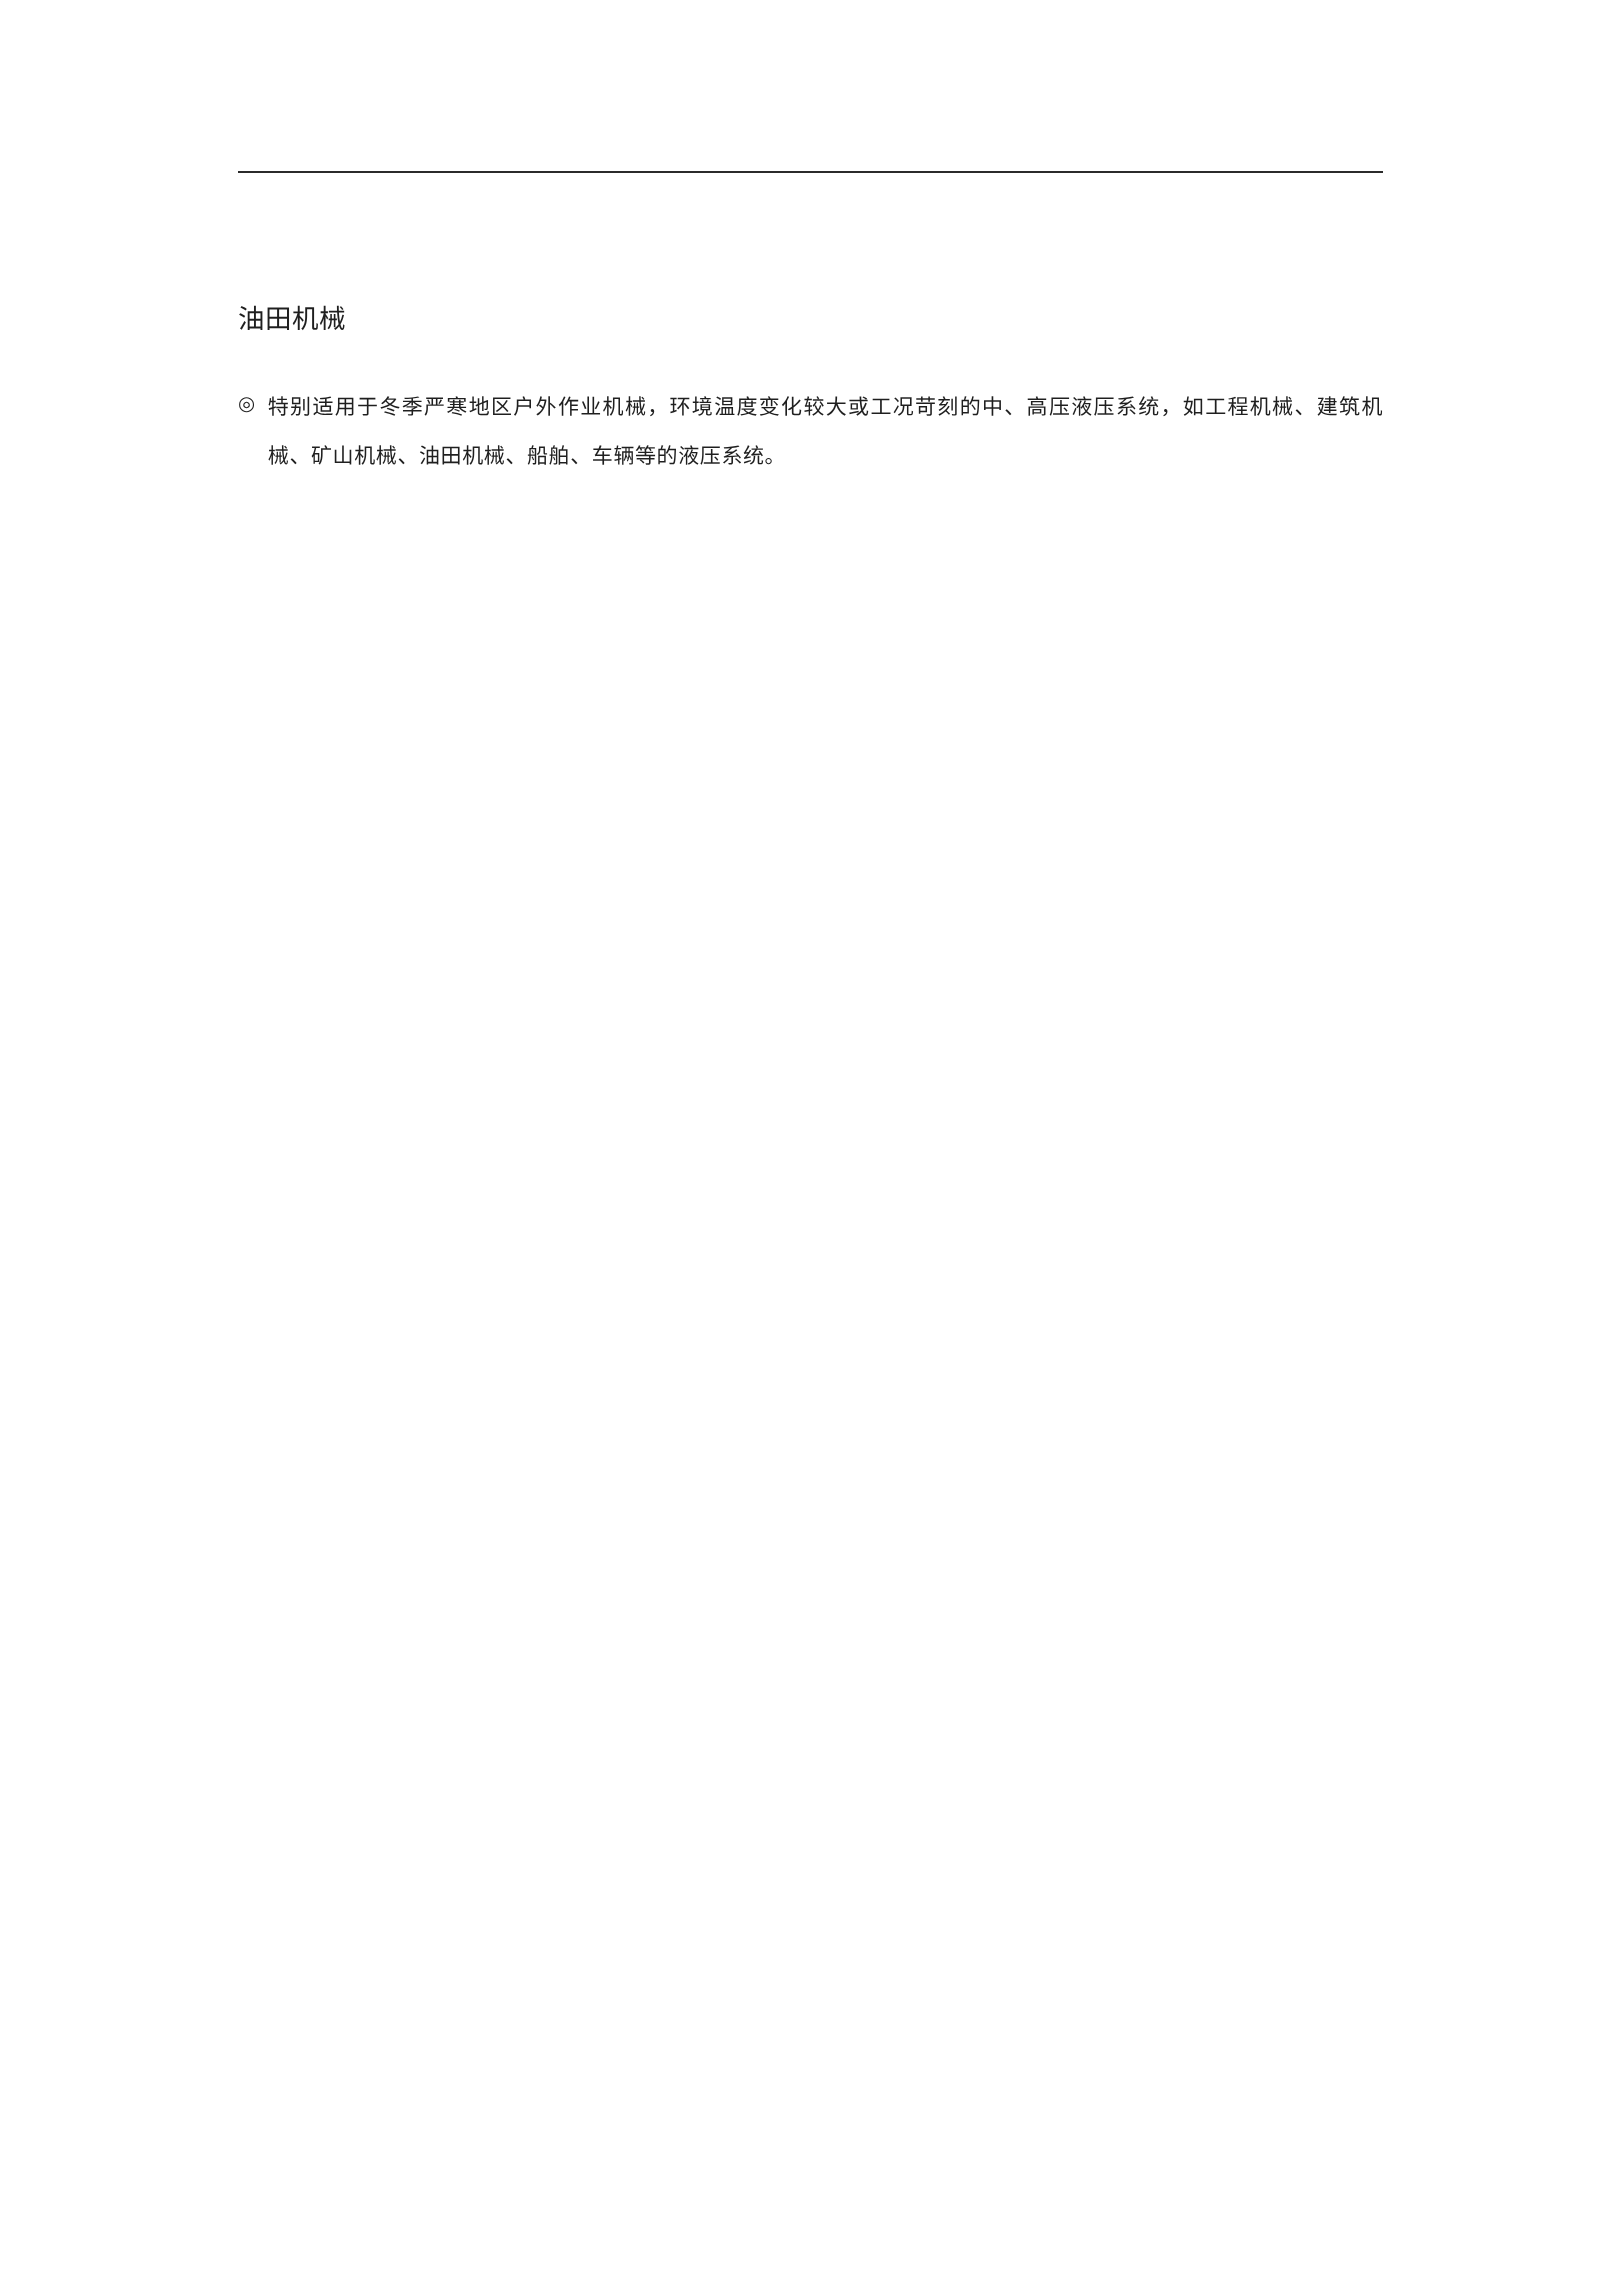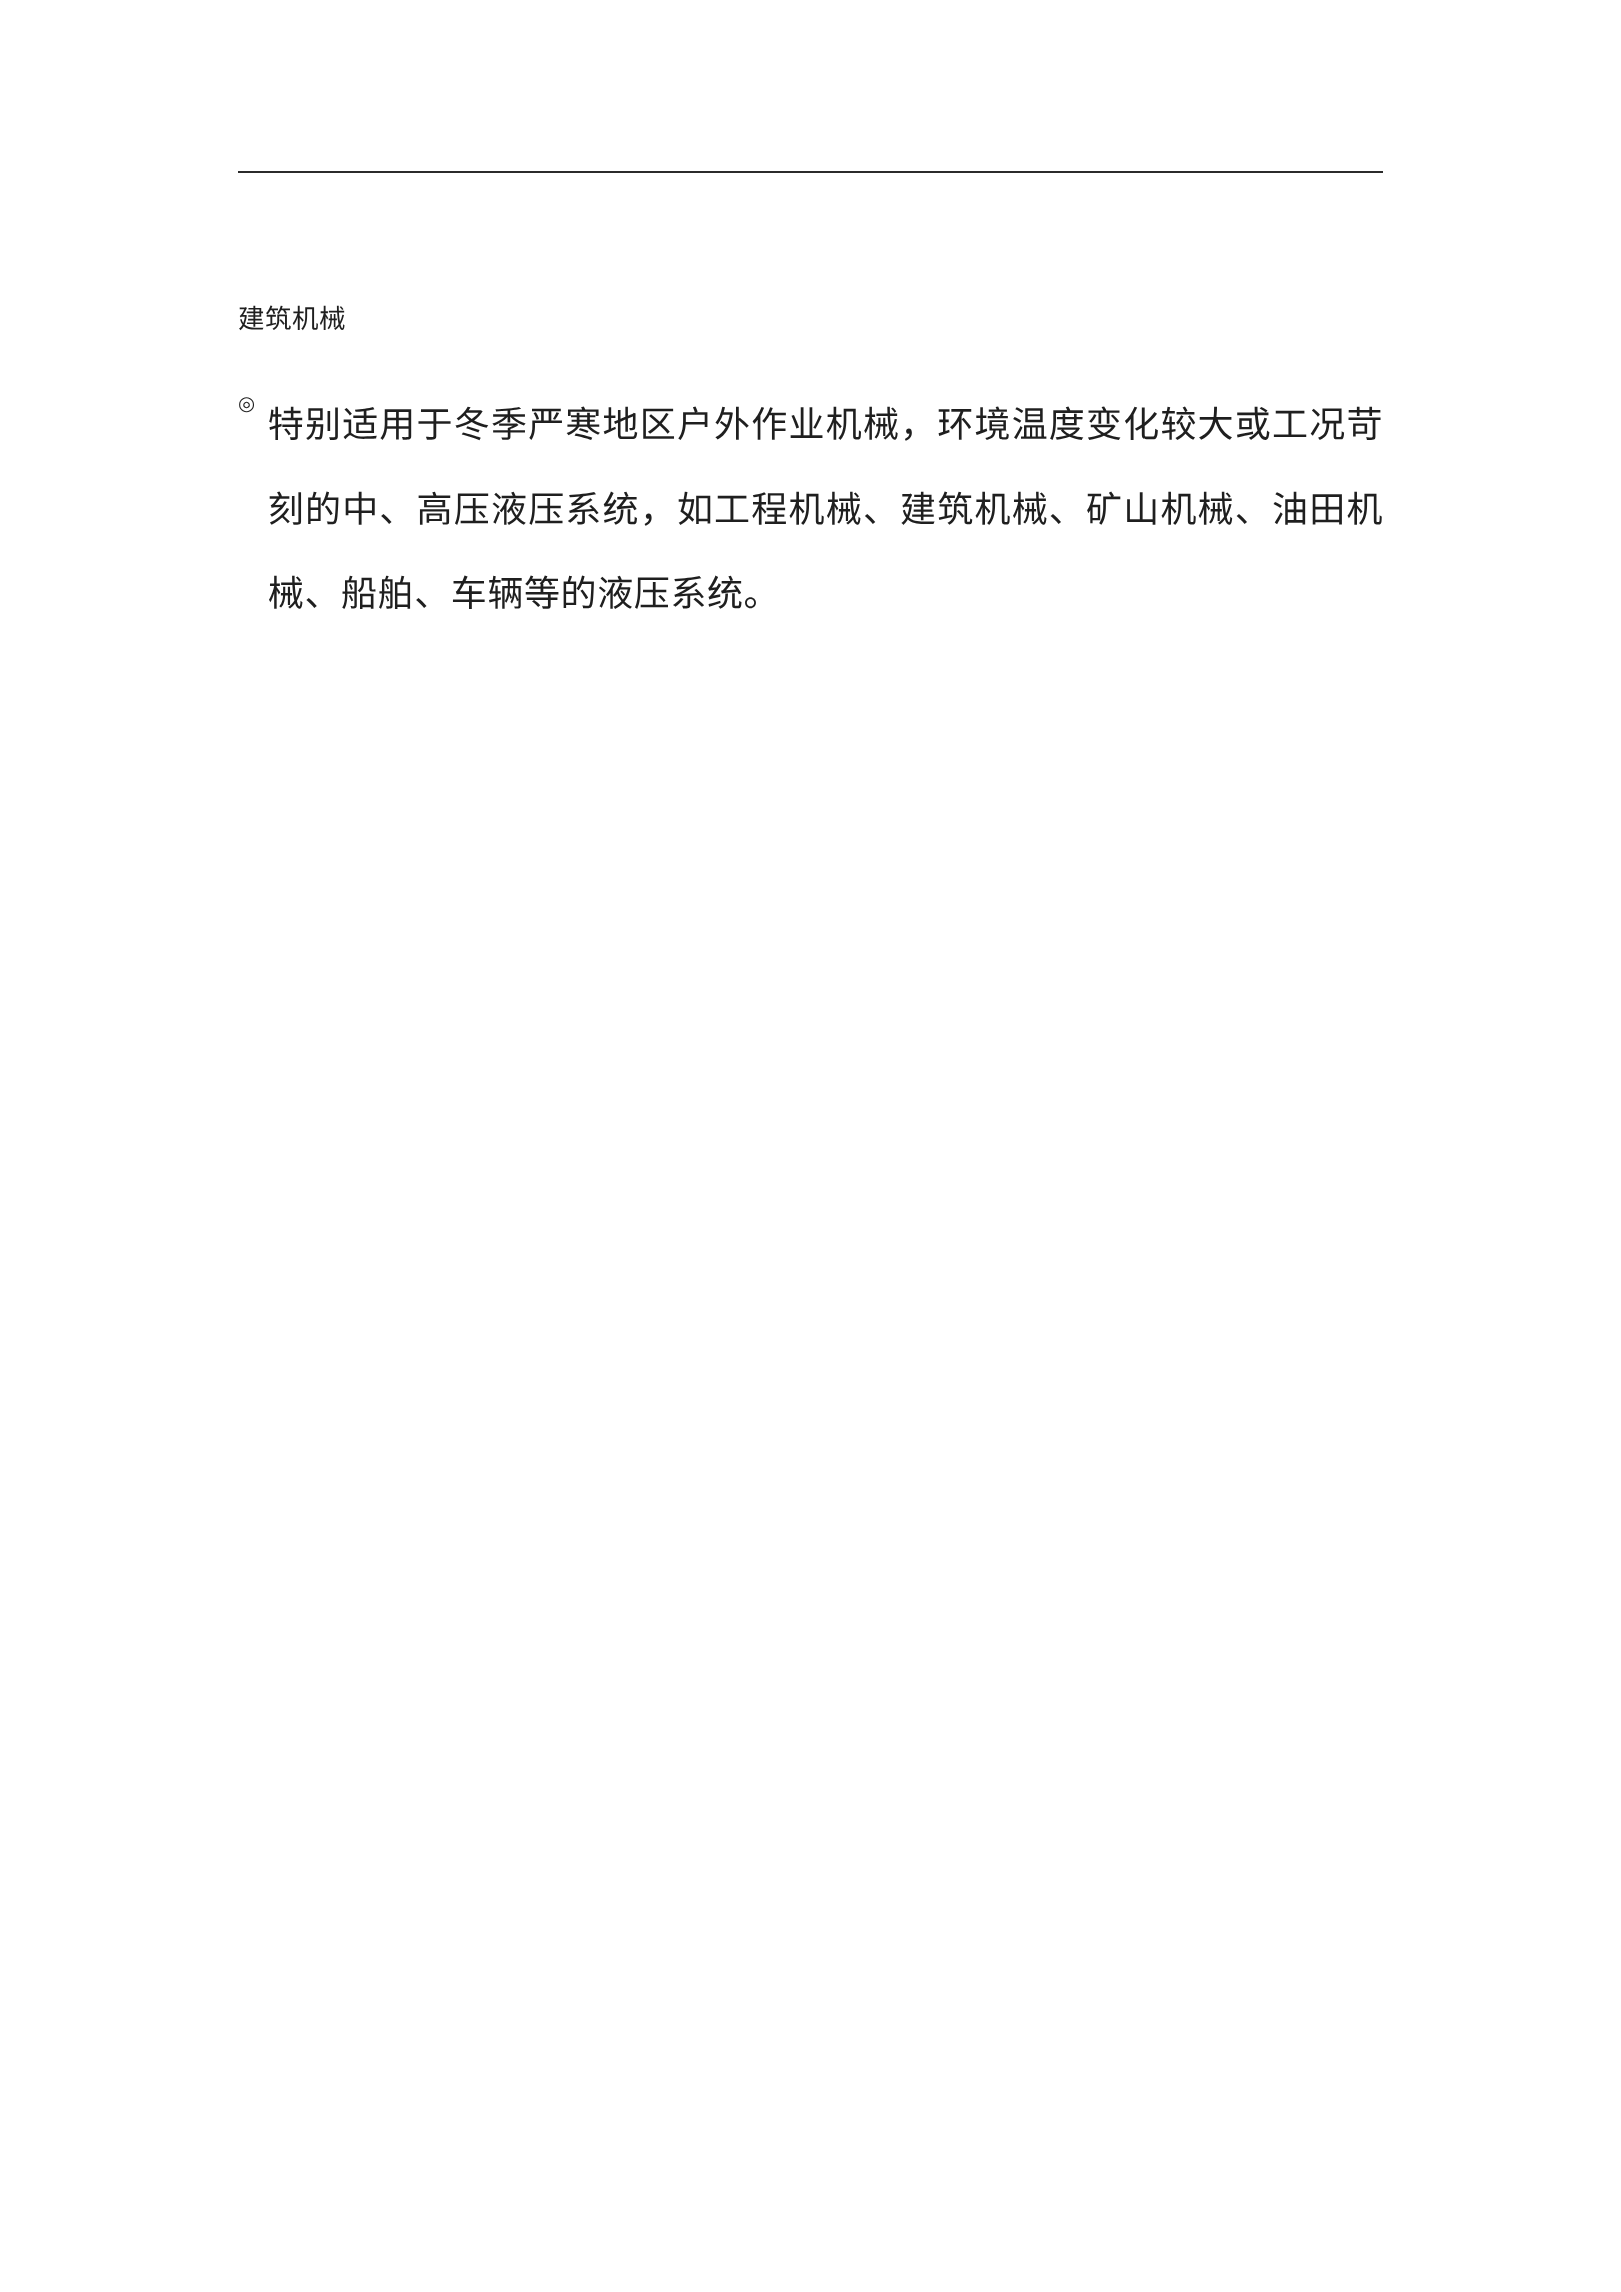--- a/index.html
+++ b/index.html
@@ -45,37 +45,37 @@
   .bullet-marker {
     flex: 0 0 auto;
     font-size: 19.6px;
     line-height: 1;
     padding-top: 10.8px;
     margin-right: 12.7px;
     color: #1f1f1f;
   }
   .bullet-text {
     flex: 1 1 auto;
-    font-size: 36px;
+    font-size: 21px;
     line-height: 2.35;
     letter-spacing: 0.6px;
     text-align: justify;
     text-justify: inter-character;
     color: #1f1f1f;
   }
 </style>
 </head>
 <body>
 
 <div class="page">
   <div class="content">
 
     <div class="header-rule"></div>
 
-    <div class="section-title">建筑机械</div>
+    <div class="section-title">油田机械</div>
 
     <div class="bullet-block">
       <span class="bullet-marker">◎</span>
       <span class="bullet-text">特别适用于冬季严寒地区户外作业机械，环境温度变化较大或工况苛刻的中、高压液压系统，如工程机械、建筑机械、矿山机械、油田机械、船舶、车辆等的液压系统。</span>
     </div>
 
   </div>
 </div>
 
 

